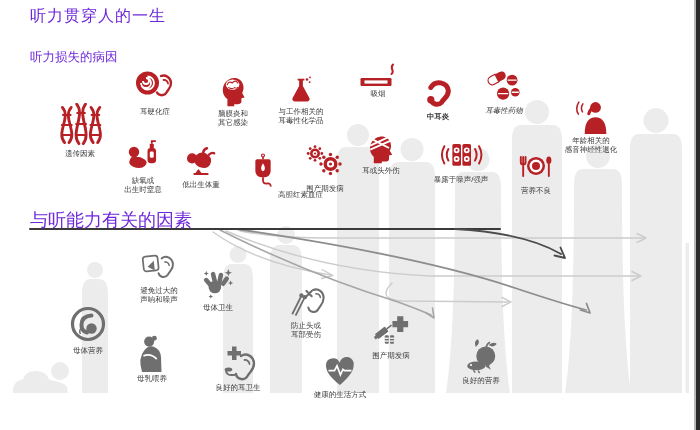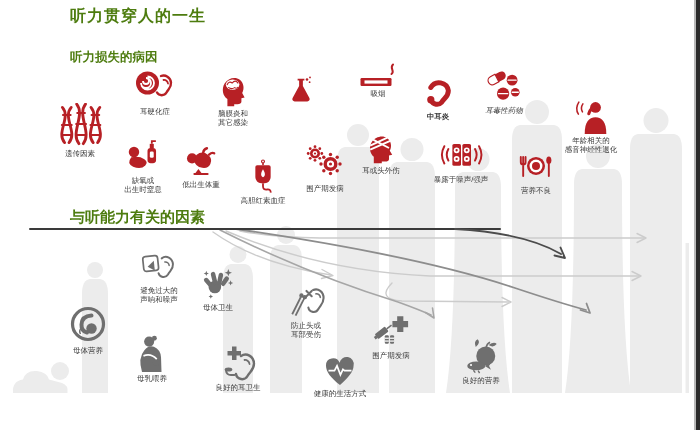--- a/index.html
+++ b/index.html
@@ -1,23 +1,23 @@
 <!DOCTYPE html>
 <html style="--red: #b72025; --gray: #6f6f6f; --sil: #ececec; --ink: #3c3c3c;"><head>
 <meta charset="utf-8">
 <style>
   html,body{margin:0;padding:0;}
   body{width:700px;height:430px;overflow:hidden;background:#fff;
        font-family:"Liberation Sans","DejaVu Sans",sans-serif;}
   #canvas{position:relative;width:700px;height:430px;background:#fff;}
   #bg,#arrows{position:absolute;left:0;top:0;}
-  .sec{position:absolute;font-weight:bold;color:#4d7c0f;white-space:nowrap;margin-left:40px;}
+  .sec{position:absolute;font-weight:normal;color:#6d28d9;white-space:nowrap;}
   #title{left:30px;top:6px;font-size:16px;letter-spacing:1px;}
   #h-causes{left:30px;top:49px;font-size:12.5px;}
-  #h-factors{left:30px;top:208px;font-size:15px;}
+  #h-factors{left:30px;top:208px;font-size:18px;}
   #h-care{left:32px;top:400px;font-size:13.5px;}
   .item{position:absolute;width:120px;text-align:center;}
   .icn{display:block;margin:0 auto;}
   .lbl{margin-top:2px;font-size:7.5px;line-height:1.25;color:var(--ink,#3c3c3c);}
   #edge{position:absolute;right:0;top:0;width:6px;height:430px;
         background:linear-gradient(to right,#b9b9b9 0,#b9b9b9 2px,#2b2b2b 2px);}
 </style>
 </head>
 <body>
 
@@ -130,20 +130,21 @@
         </svg>
         <div class="lbl">脑膜炎和<br>其它感染</div>
       </div>
       <div class="item" style="left: 241px; top: 75px;">
         <svg class="icn" viewBox="0 0 40 40" style="width:30px;height:30px;color:var(--red)">
           <path d="M15.5,5 h9 v2.2 h-2 v7.3 l8.7,16 a3.2,3.2 0 0 1 -2.8,4.7 H11.6 a3.2,3.2 0 0 1 -2.8,-4.7 l8.7,-16 V7.2 h-2 Z" fill="currentColor"></path>
           <circle cx="28" cy="6" r="1.7" fill="currentColor"></circle>
           <circle cx="32" cy="3.2" r="1.2" fill="currentColor"></circle>
           <circle cx="31.5" cy="9.5" r="1.2" fill="currentColor"></circle>
         </svg>
+        <div class="lbl">与工作相关的<br>耳毒性化学品</div>
       </div>
       <div class="item" style="left: 318px; top: 57px;">
         <svg class="icn" viewBox="0 0 40 40" style="width:40px;height:40px;color:var(--red)">
           <rect x="2.5" y="21" width="31" height="8" rx="1.2" fill="currentColor"></rect>
           <rect x="6.5" y="23.4" width="23" height="3.2" fill="#fff"></rect>
           <path d="M33.5,17 c4,-2.5 -2.5,-6 1.5,-9.5" fill="none" stroke="currentColor" stroke-width="2" stroke-linecap="round"></path>
         </svg>
         <div class="lbl" style="margin-top:-8px">吸烟</div>
       </div>
       <div class="item" style="left: 378px; top: 74px; font-weight: bold;">
@@ -191,21 +192,21 @@
       <div class="item" style="left: 141px; top: 144px;">
         <svg class="icn" viewBox="0 0 40 40" style="width:34px;height:34px;color:var(--red)">
           <circle cx="9.5" cy="17" r="6" fill="currentColor"></circle>
           <path d="M14.5,13 q7,-5.5 13.5,-0.5 q6,4.5 3,11 q-2.5,5.5 -9.5,4.5 q-8.5,-1.2 -9.5,-8.5 z" fill="currentColor"></path>
           <path d="M22.5,10.5 q0.5,-4.5 4.5,-5.5 M29.5,12.5 q3.5,-3 6,-1.5" fill="none" stroke="currentColor" stroke-width="2.8" stroke-linecap="round"></path>
           <path d="M17,29.5 l3.5,4.5 h-7 z" fill="currentColor"></path>
           <rect x="11" y="34" width="18" height="2.6" rx="1.3" fill="currentColor"></rect>
         </svg>
         <div class="lbl">低出生体重</div>
       </div>
-      <div class="item" style="left: 203px; top: 158px;">
+      <div class="item" style="left: 203px; top: 152px; text-align: right;">
         <svg class="icn" viewBox="0 0 40 40" style="width:36px;height:36px;color:var(--red)">
           <circle cx="20" cy="3.8" r="1.6" fill="none" stroke="currentColor" stroke-width="1.3"></circle>
           <path d="M20,5.5 V8" stroke="currentColor" stroke-width="1.8"></path>
           <path d="M13.5,8 h13 a2,2 0 0 1 2,2 v11.5 a6.5,6.5 0 0 1 -6.5,6.5 h-4 a6.5,6.5 0 0 1 -6.5,-6.5 V10 a2,2 0 0 1 2,-2 z" fill="currentColor"></path>
           <path d="M20,12.5 c2.8,4.5 2.8,7.5 0,9 c-2.8,-1.5 -2.8,-4.5 0,-9 z" fill="#fff"></path>
           <path d="M20,28 v3.5 q0,4 4.5,3.5 q4.5,-0.5 4,3.5" fill="none" stroke="currentColor" stroke-width="2"></path>
         </svg>
         <div class="lbl">高胆红素血症</div>
       </div>
       <div class="item" style="left: 265px; top: 142px;">
@@ -334,21 +335,21 @@
           <path d="M5.5,35 L14.5,17" stroke="currentColor" stroke-width="1.9"></path>
           <path d="M9,36.5 L18,18.5" stroke="currentColor" stroke-width="1.9"></path>
           <circle cx="15.2" cy="15.2" r="2.3" fill="currentColor"></circle>
           <circle cx="18.7" cy="17" r="2.3" fill="currentColor"></circle>
           <path d="M20.5,10.5 l5.5,5.5 M26,10.5 l-5.5,5.5" stroke="currentColor" stroke-width="2.2" stroke-linecap="round"></path>
           <path d="M27.5,9.5 a8,9 0 0 1 11,8.5 c0,6 -3.5,7.5 -5.5,11.5 a5.6,5.6 0 0 1 -10.5,-1.5" fill="none" stroke="currentColor" stroke-width="2.2" stroke-linecap="round"></path>
           <path d="M30.5,13.5 a4.2,4.2 0 0 1 4.6,3.8" fill="none" stroke="currentColor" stroke-width="1.7" stroke-linecap="round"></path>
         </svg>
         <div class="lbl">防止头或<br>耳部受伤</div>
       </div>
-      <div class="item" style="left: 280px; top: 354px; font-family: Liberation Mono, monospace;">
+      <div class="item" style="left: 280px; top: 354px;">
         <svg class="icn" viewBox="0 0 40 40" style="width:34px;height:34px;color:var(--gray)">
           <path d="M20,36.5 C9,28 3.5,21 3.5,13.5 a8.3,8.3 0 0 1 16,-3.2 a8.3,8.3 0 0 1 16.5,3.2 c0,7.5 -7,15 -16,23 z" fill="currentColor"></path>
           <path d="M6.5,19.5 h7 l3,-5.5 4,10.5 3,-6.5 1.8,1.5 h8.2" fill="none" stroke="#fff" stroke-width="2"></path>
         </svg>
         <div class="lbl">健康的生活方式</div>
       </div>
       <div class="item" style="left: 331px; top: 311px;">
         <svg class="icn" viewBox="0 0 40 40" style="width:38px;height:38px;color:var(--gray)">
           <path d="M26.5,5.5 h6.5 v5 h5 v6.5 h-5 v5 h-6.5 v-5 h-5 v-6.5 h5 z" fill="currentColor"></path>
           <g transform="rotate(-38 11 22)">

